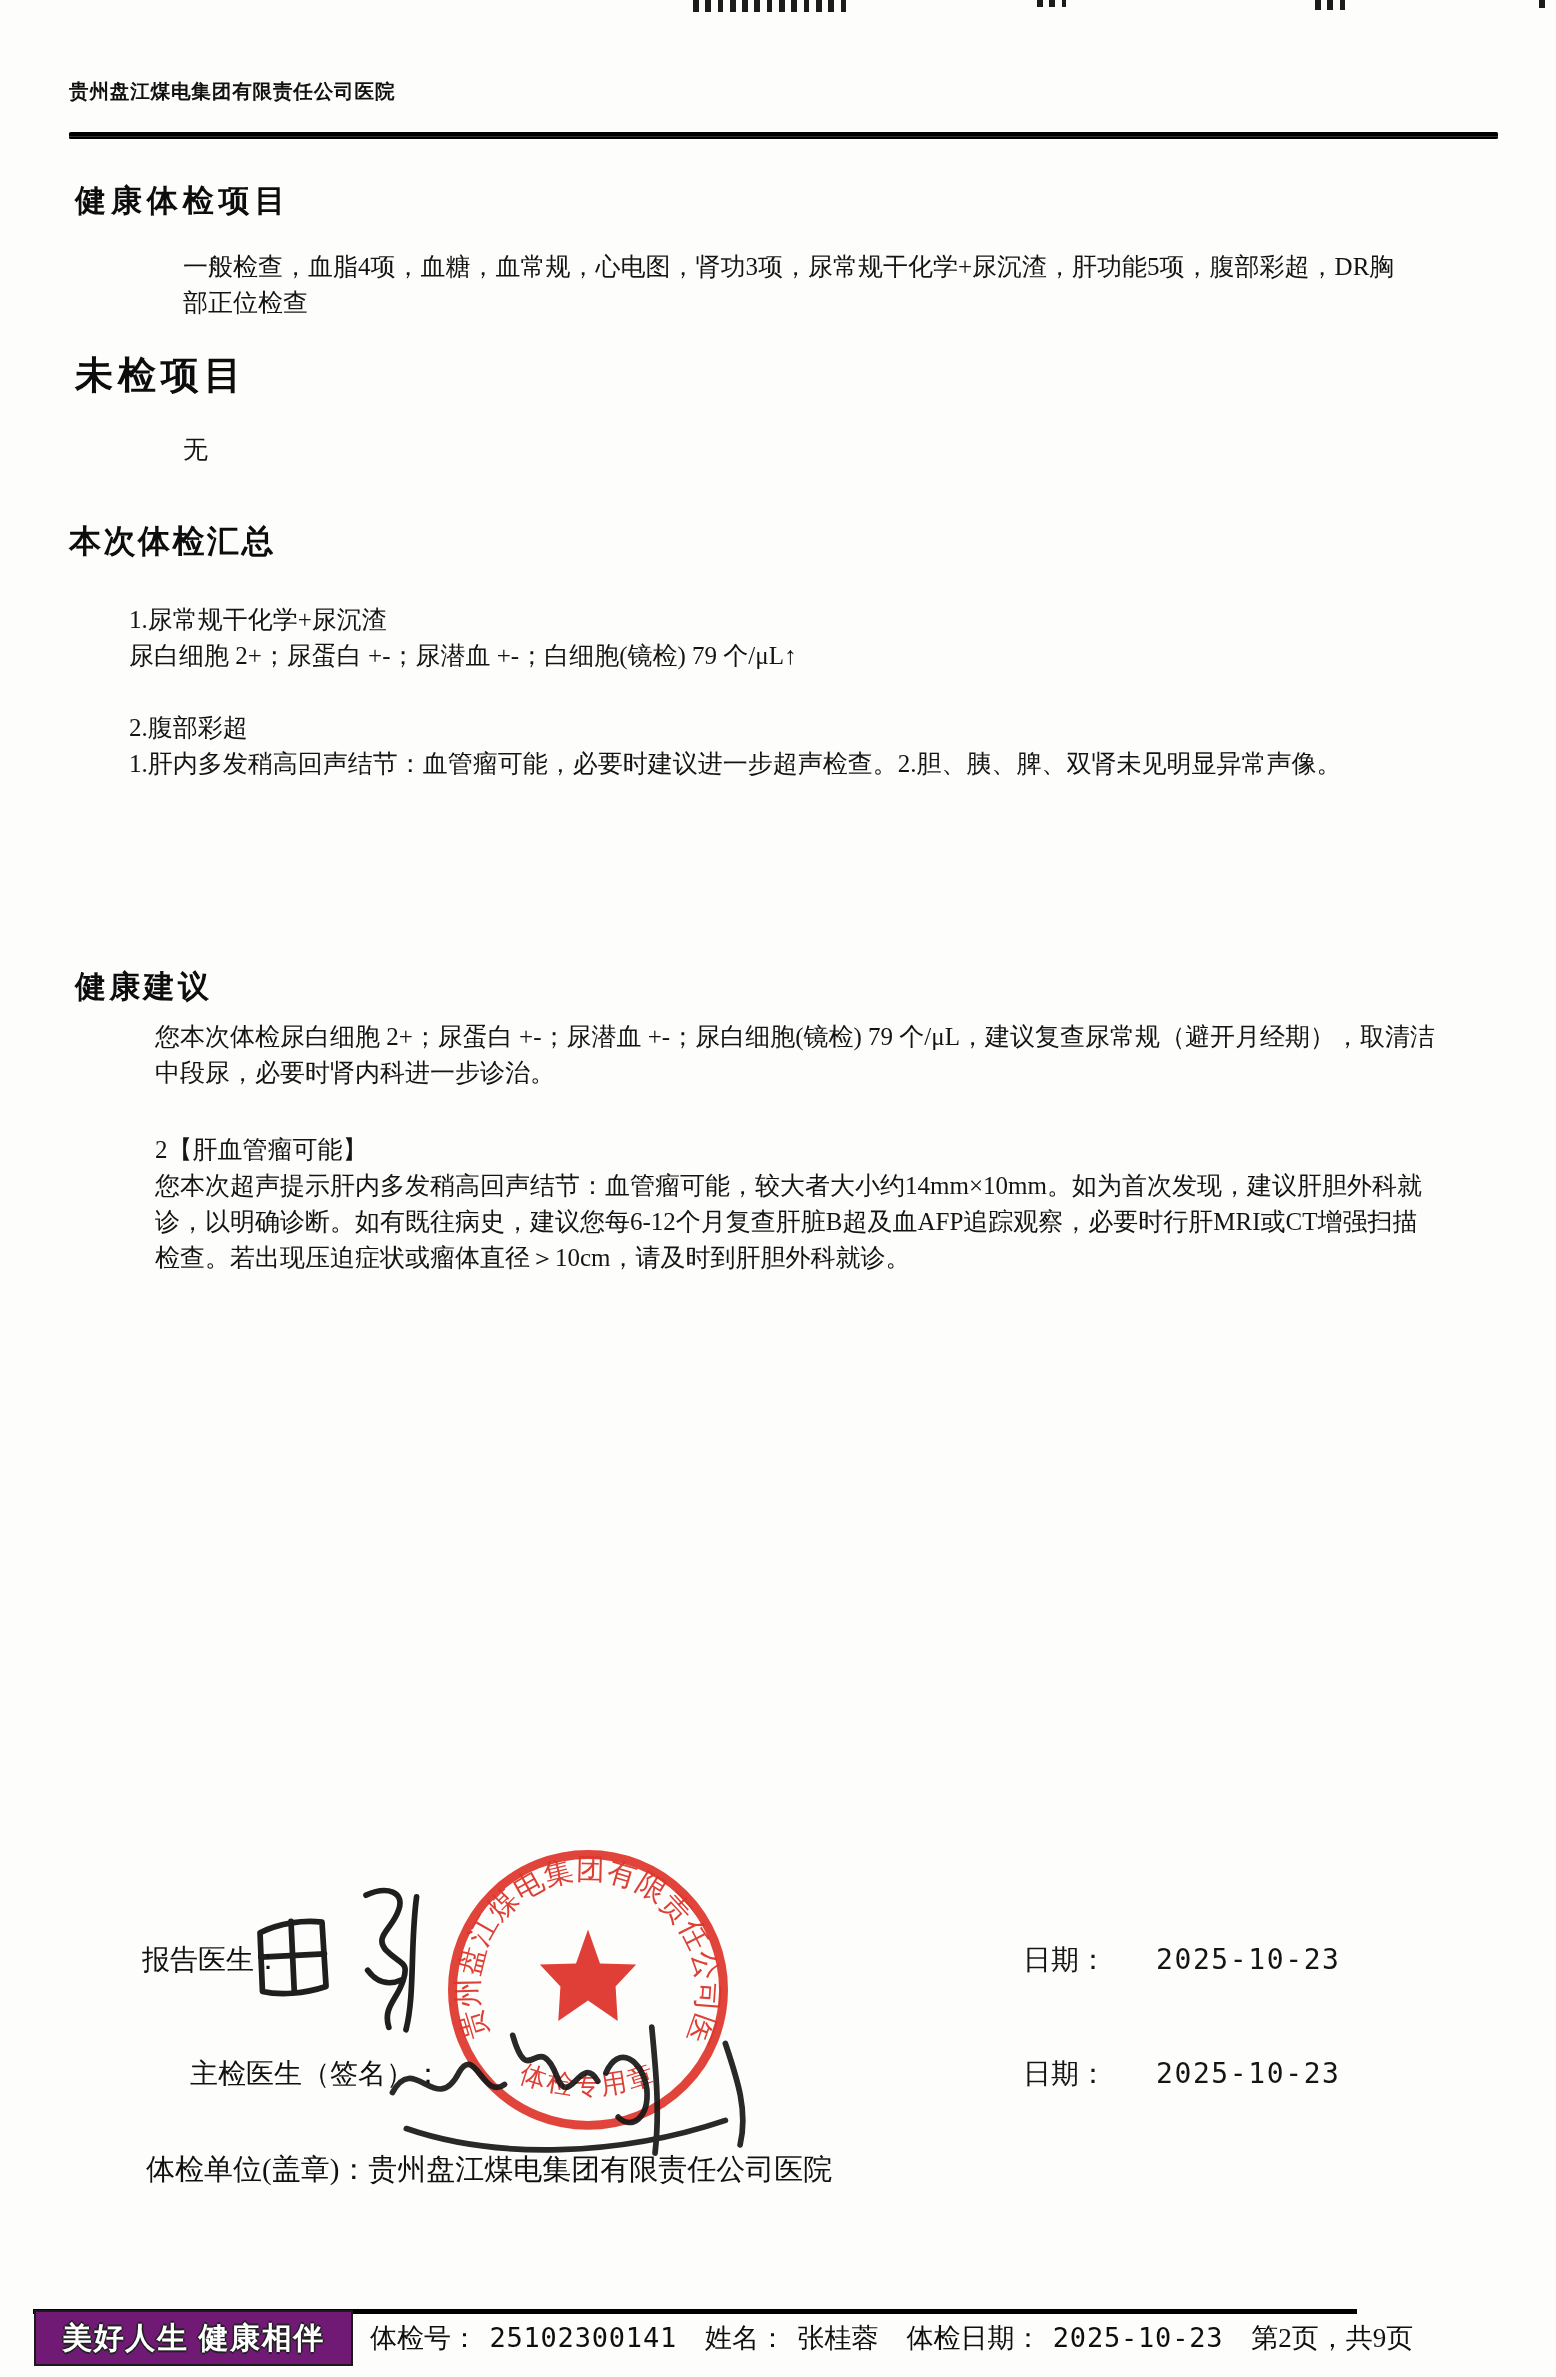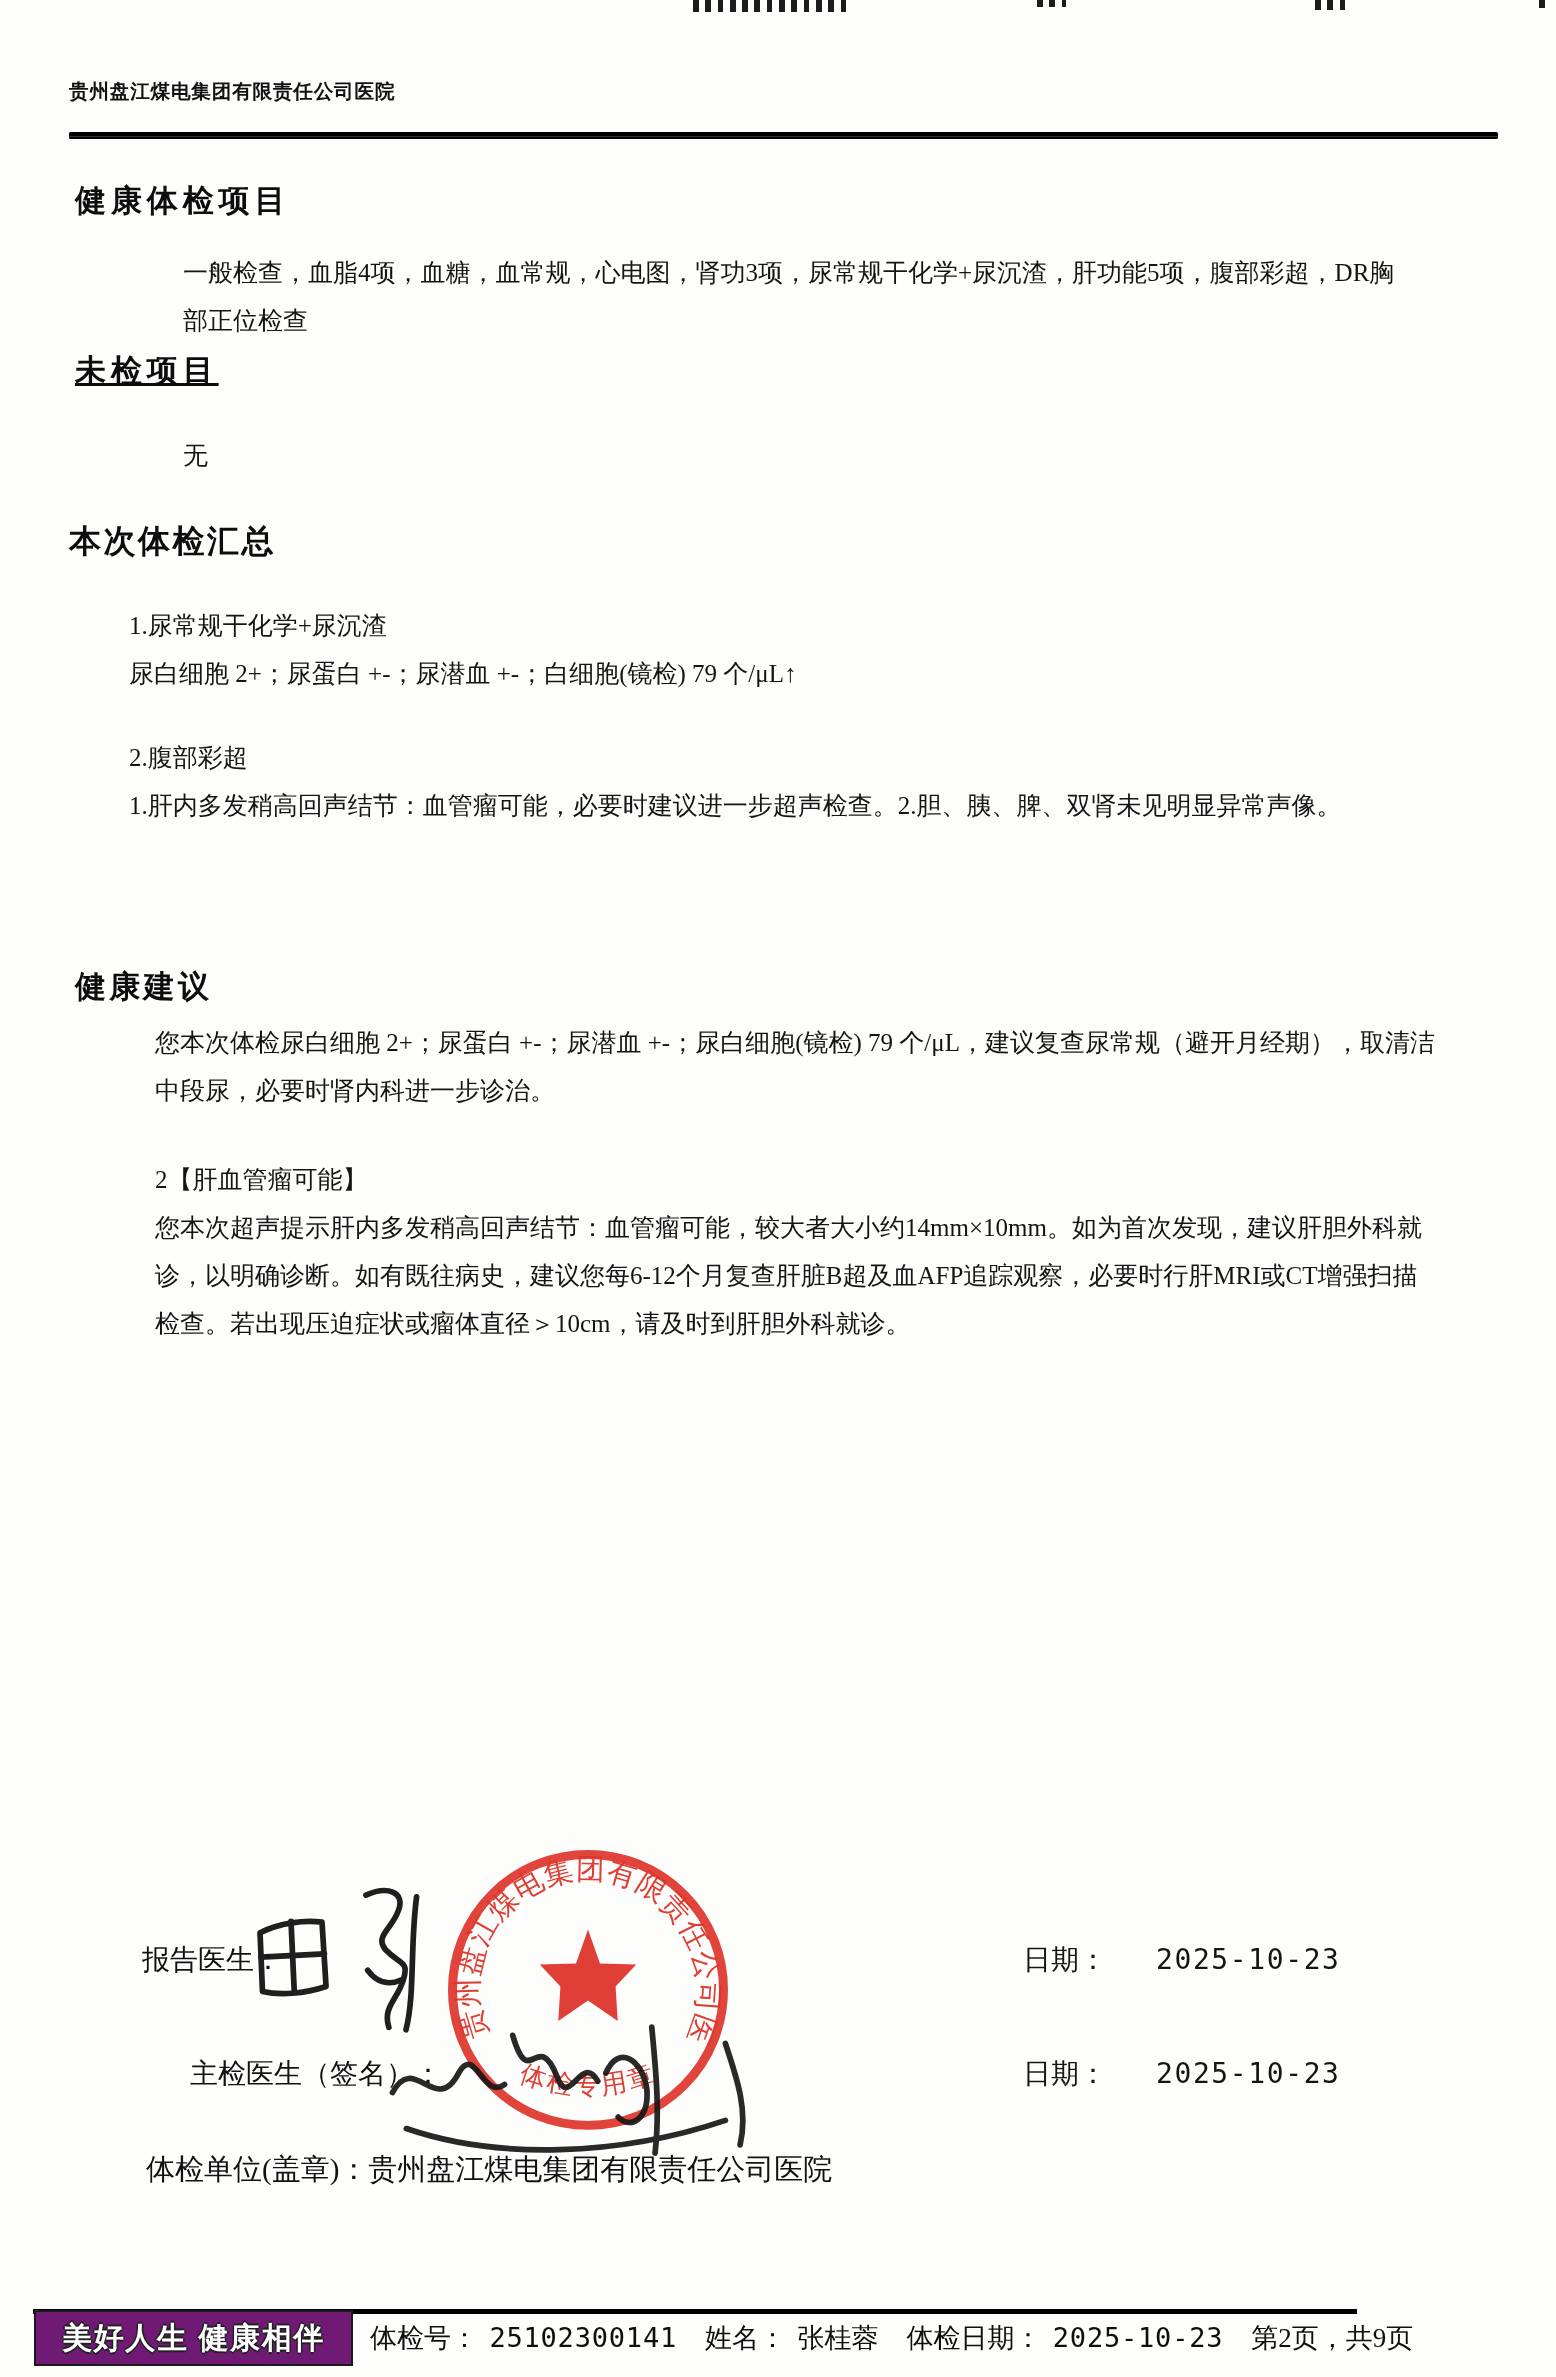--- a/index.html
+++ b/index.html
@@ -20,25 +20,25 @@
   .top-rule{
     left:69px;top:132px;width:1429px;height:6.5px;
     background:linear-gradient(#000 0 60%,#333 60% 75%,#000 75% 100%);
     border-radius:1.6px;
   }
   .h1{
     font-family:"Liberation Sans", sans-serif;
     font-weight:bold;color:#0d0d0d;
   }
   .h1.exam{left:75px;top:180px;font-size:31px;letter-spacing:4.9px;}
-  .h1.unexam{left:75px;top:350px;font-size:31px;letter-spacing:4.9px;text-decoration:underline;}
+  .h1.unexam{left:75px;top:350px;font-size:38px;letter-spacing:4.9px;}
   .h1.summary{left:69px;top:520px;font-size:32px;letter-spacing:2.5px;}
   .h1.advice{left:75px;top:966px;font-size:31px;letter-spacing:3.3px;}
   .body-text{
-    font-size:25px;line-height:48px;color:#141414;
+    font-size:25px;line-height:36px;color:#141414;
     word-break:break-all;
   }
   .exam-body{left:183px;top:249px;width:1226px;}
   .none-body{left:183px;top:432px;}
   .summary-block{left:129px;top:602px;width:1284px;}
   .summary-gap{height:36px;}
   .advice-block{left:155px;top:1019px;width:1284px;}
   .advice-gap{height:41px;}
   .sign-label{
     font-size:28px;color:#111;

